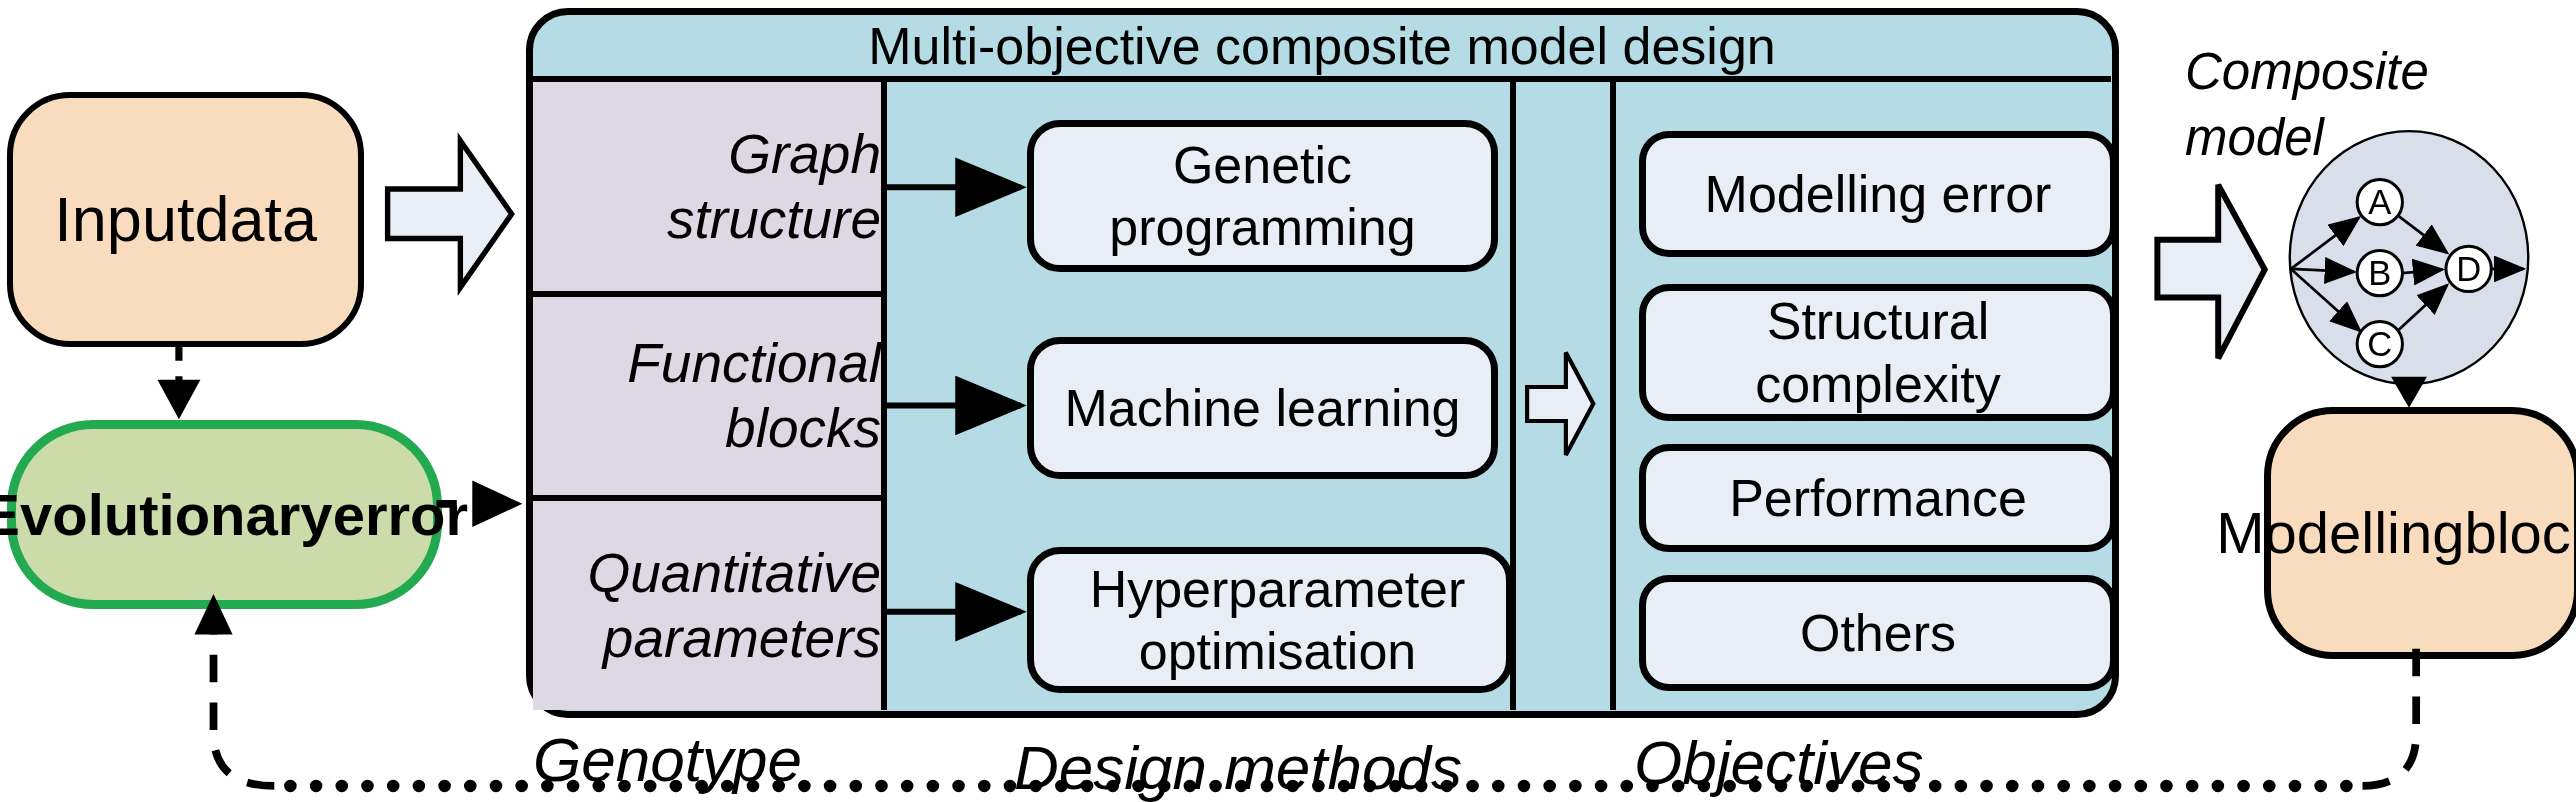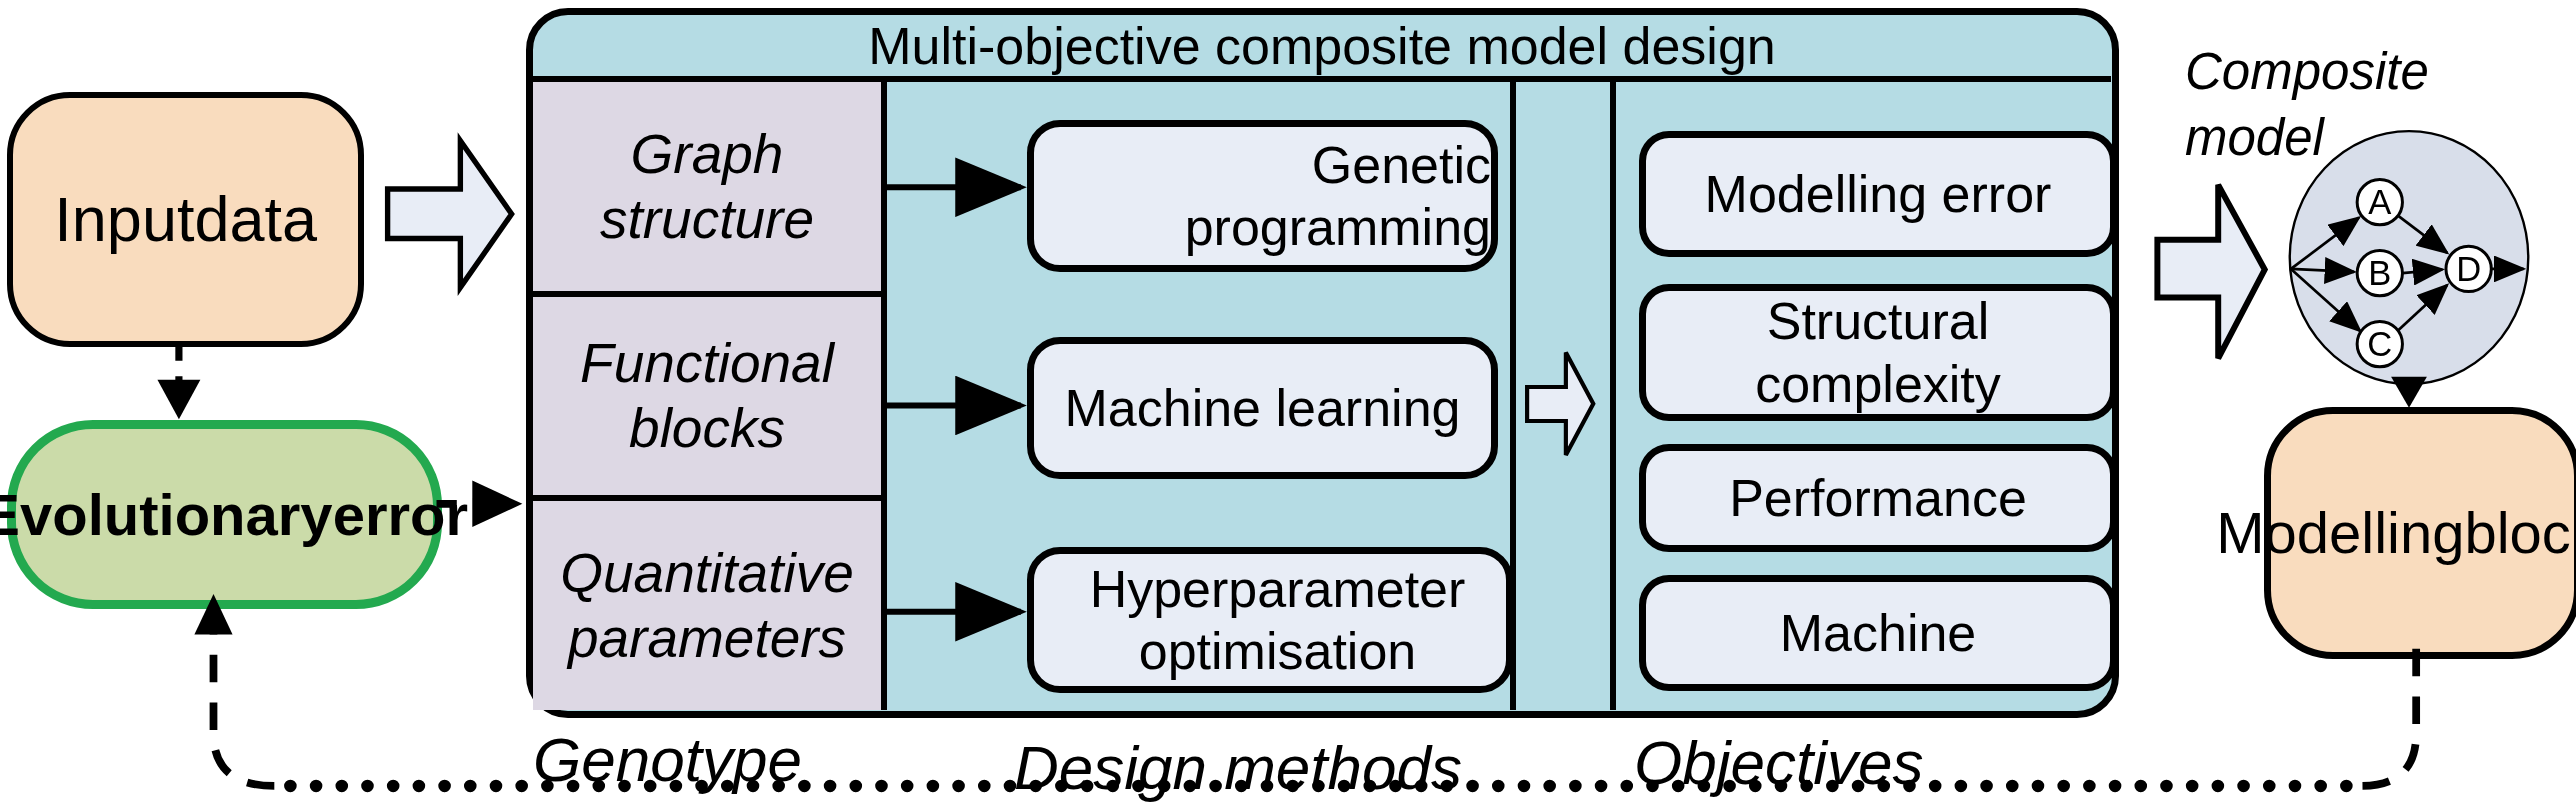--- a/index.html
+++ b/index.html
@@ -15,25 +15,25 @@
   .results-box{left:2264px;top:407px;width:303px;height:238px;background:var(--peach);
     border:7.2px solid #000;border-radius:69px;font-size:58px;line-height:1.45;}
   
   .container{left:526px;top:8.3px;width:1593px;height:710px;background:var(--container-fill);
     border:7.2px solid #000;border-radius:42px;box-sizing:border-box;}
   .title{left:533px;top:15.5px;width:1578px;font-size:52px;text-align:center;
     text-decoration-thickness:4.2px;text-underline-offset:9.5px;}
   .title-line{left:533px;top:76px;width:1578px;height:6px;background:#000;}
   .geno-col{left:533px;top:82px;width:348px;height:628px;background:var(--genotype-fill);
     border-right:6px solid #000;}
-  .geno-cell{width:348px;height:209px;font-style:italic;font-size:55px;line-height:1.18;}
+  .geno-cell{width:348px;height:209px;font-style:italic;font-size:55px;line-height:1.18;text-align:right;}
   .geno-cell.mid{border-top:6px solid #000;border-bottom:6px solid #000;box-sizing:border-box;height:210px;}
   .vline{width:6px;top:82px;height:628px;background:#000;}
   .lightbox{background:var(--box-fill);border:7.2px solid #000;border-radius:33px;font-size:52px;line-height:1.2;}
-  .gp{left:1027px;top:120px;width:457px;height:138px;text-align:right;}
+  .gp{left:1027px;top:120px;width:457px;height:138px;}
   .ml{left:1027px;top:337px;width:457px;height:128px;}
   .ho{left:1027px;top:547px;width:457px;height:132px;padding-left:15px;}
   .ob1{left:1639px;top:131px;width:464px;height:112px;border-radius:30px;}
   .ob2{left:1639px;top:284px;width:464px;height:123px;border-radius:30px;}
   .ob3{left:1639px;top:444px;width:464px;height:94px;border-radius:30px;}
   .ob4{left:1639px;top:575px;width:464px;height:102px;border-radius:30px;}
   .footer-label{font-style:italic;font-size:62px;text-align:left;top:724px;}
   .fl-geno{left:533px;width:352px;}
   .fl-meth{left:1014px;width:507px;top:732px;}
   .fl-obj{left:1634px;width:471px;top:727px;}
@@ -59,21 +59,21 @@
   <div class="abs vline" style="left:1510px"></div>
   <div class="abs vline" style="left:1610px"></div>
 
   <div class="abs lightbox gp flexc">Genetic programming</div>
   <div class="abs lightbox ml flexc">Machine learning</div>
   <div class="abs lightbox ho flexc">Hyperparameter optimisation</div>
 
   <div class="abs lightbox ob1 flexc">Modelling error</div>
   <div class="abs lightbox ob2 flexc">Structural complexity</div>
   <div class="abs lightbox ob3 flexc">Performance</div>
-  <div class="abs lightbox ob4 flexc">Machine</div>
+  <div class="abs lightbox ob4 flexc">Others</div>
 
   <div class="abs input-box flexc">
     <div>Input</div>
     <div>data</div>
   </div>
   <div class="abs evo-box flexc">
     <div>Evolutionary</div>
     <div>error</div>
   </div>
 

